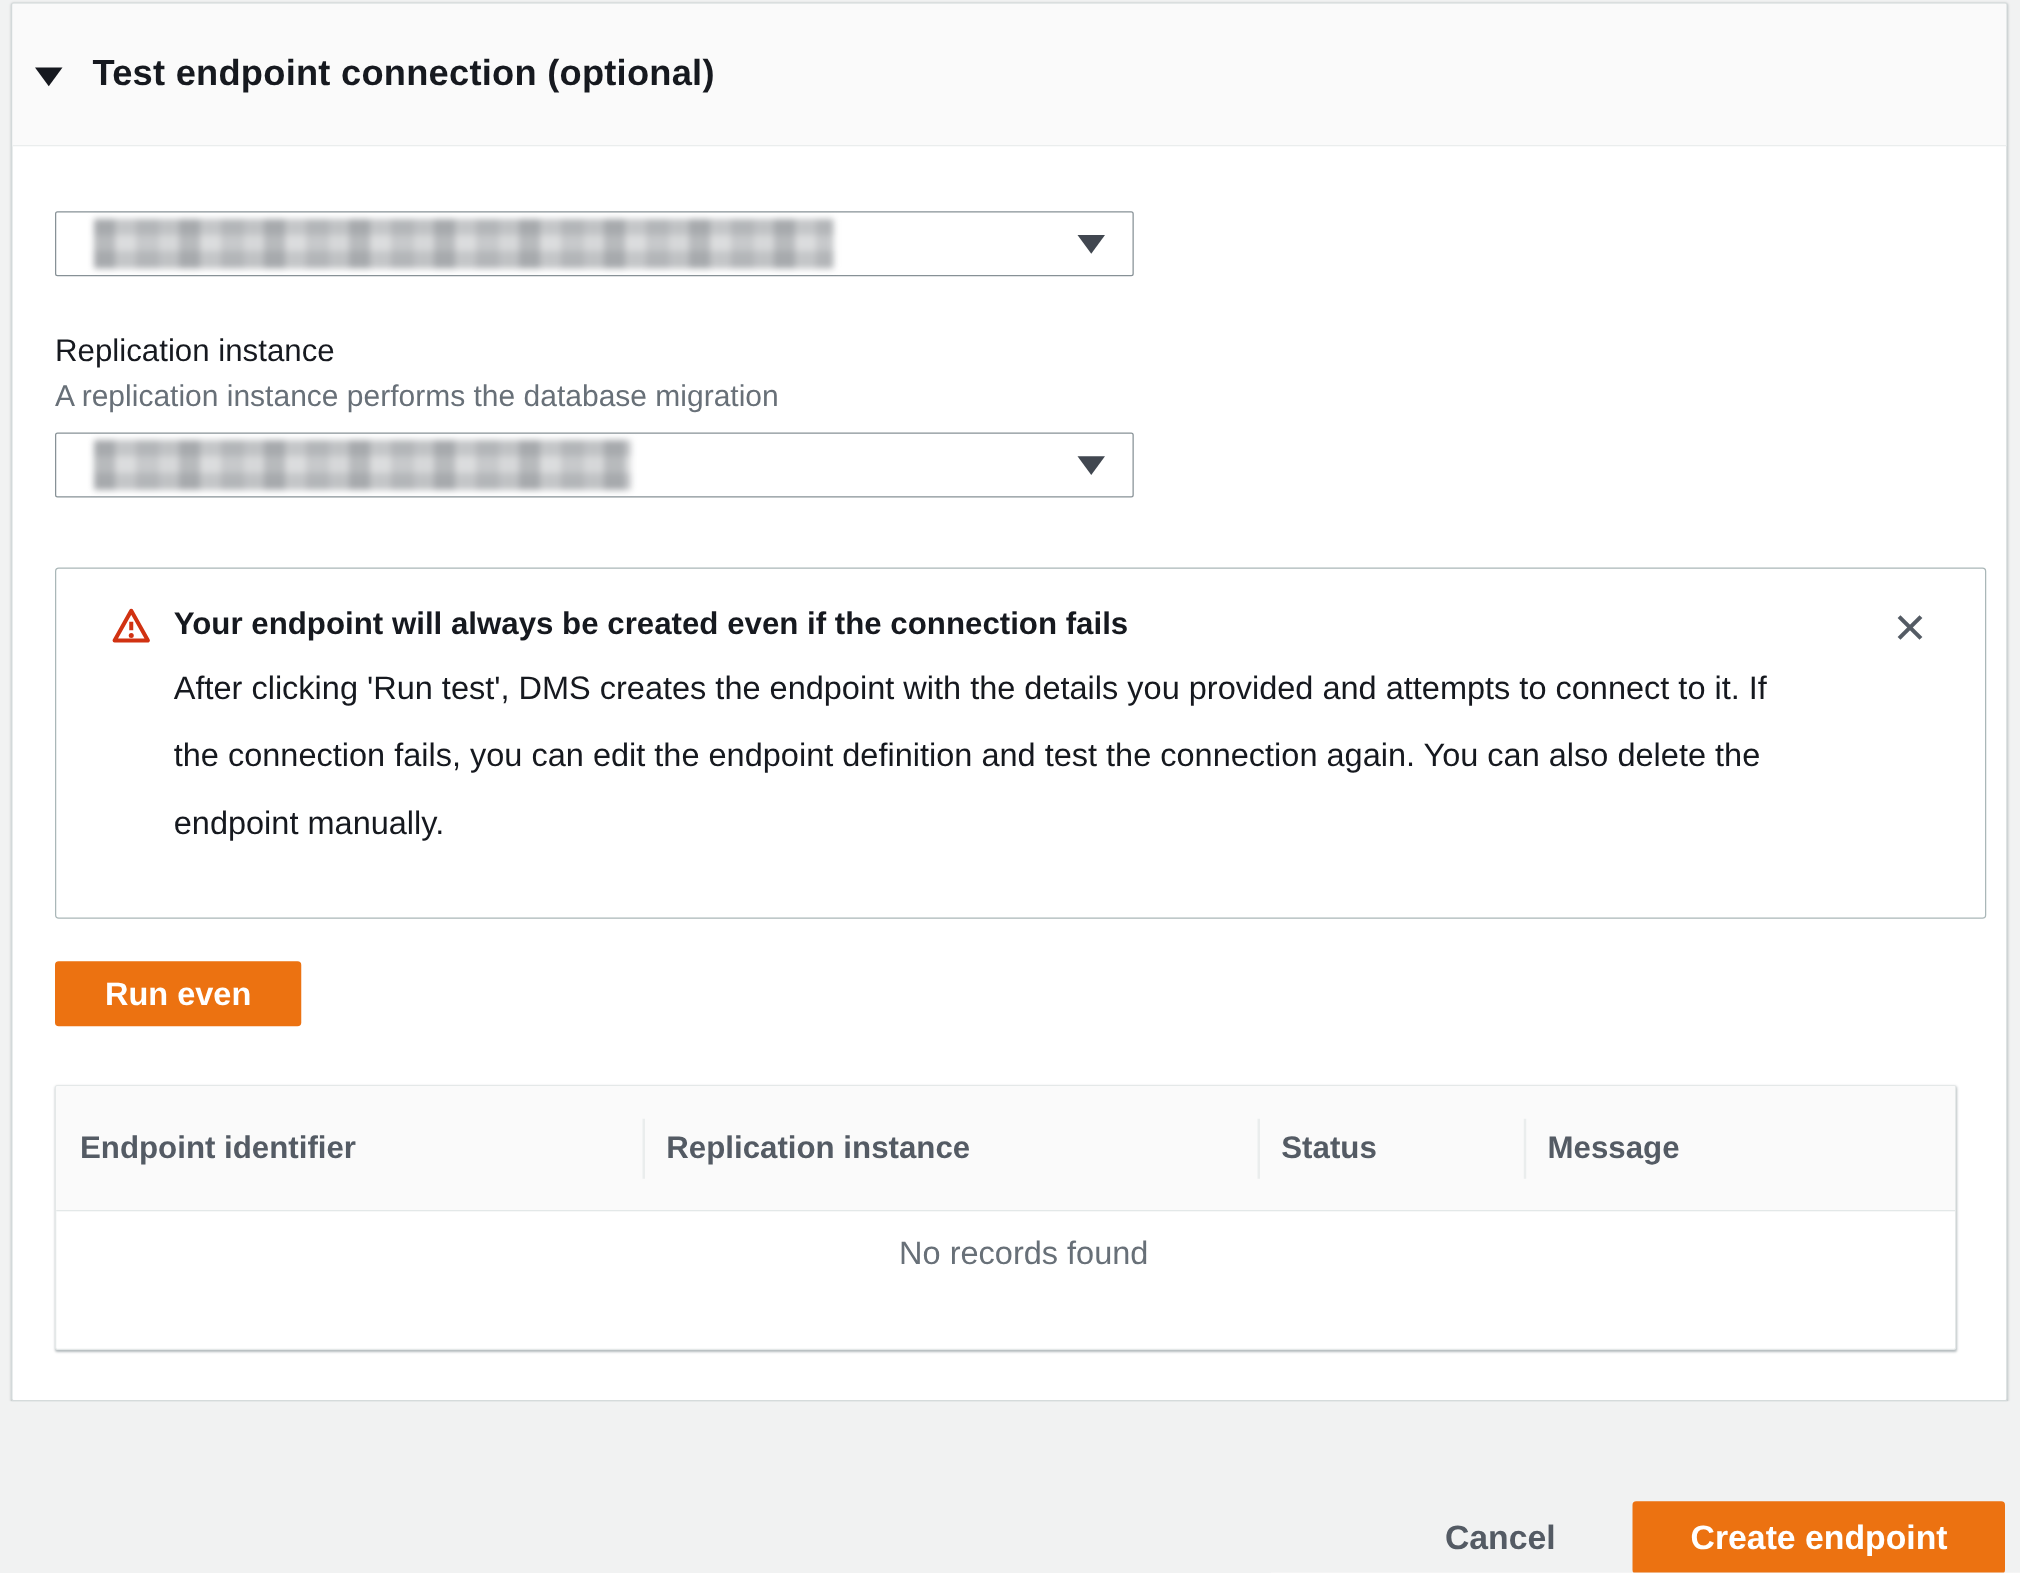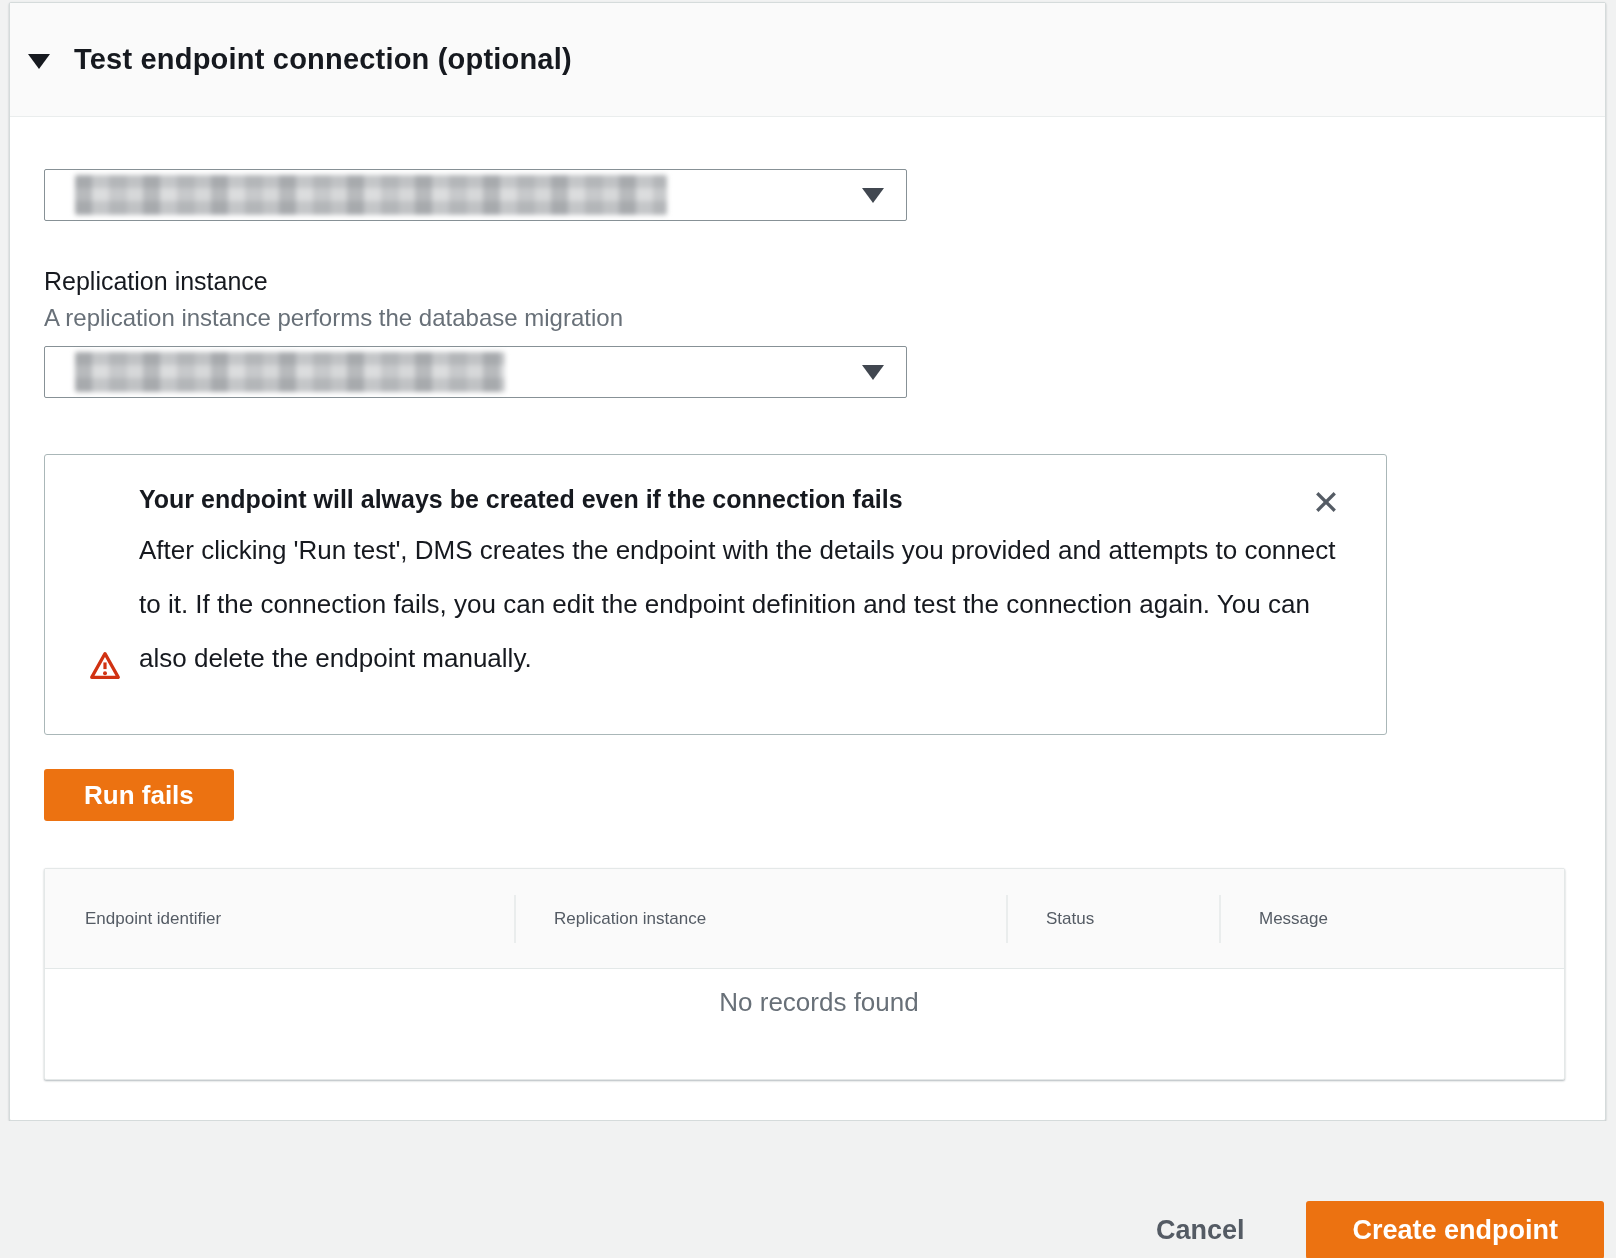--- a/index.html
+++ b/index.html
@@ -88,28 +88,27 @@
       linear-gradient(#e3e4e5,#e3e4e5);
     filter:blur(2.5px);
   }
   .redact-vpc{width:592px;}
   .redact-ri{width:430px;}
   .field-ri{margin-top:46px;}
   .field-ri .select-box{margin-top:14px;}
   
   .warning-box{
     margin-top:56px;
-    width:1343px;
+    width:1545px;
     border:1px solid #aab7b8;
     border-radius:3px;
     padding:28px 44px 49px 44px;
     position:relative;
     display:flex;
     background:#fff;
-    align-items:flex-end;
   }
   .warning-icon{flex:0 0 auto;margin:2px 18px 0 0;}
   .warning-title{
     font-size:25px;
     font-weight:bold;
     line-height:32px;
     margin-bottom:8px;
     color:var(--text-dark,#16191f);
   }
   .warning-body{
@@ -154,24 +153,24 @@
     box-shadow:0 1px 2px rgba(0,28,36,.3);
   }
   .thead{
     display:flex;
     height:100px;
     align-items:center;
     background:#fafafa;
     border-bottom:1px solid #e3e8e8;
   }
   .th{
-    font-size:17px;
-    font-weight:normal;
+    font-size:25px;
+    font-weight:bold;
     color:var(--table-header-text,#545b64);
-    padding-left:40px;
+    padding-left:19px;
     position:relative;
     height:100%;
     display:flex;
     align-items:center;
   }
   .th + .th::before{
     content:"";
     position:absolute;
     left:0;top:26px;
     height:48px;
@@ -255,21 +254,21 @@
         <div class="warning-body">After clicking 'Run test', DMS creates the endpoint with the details you provided and attempts to connect to it. If the connection fails, you can edit the endpoint definition and test the connection again. You can also delete the endpoint manually.</div>
       </div>
       <button class="warning-close" aria-label="Dismiss">
         <svg width="30" height="30" viewBox="0 0 24 24">
           <line x1="5" y1="5" x2="19" y2="19" stroke="#545b64" stroke-width="2.6"></line>
           <line x1="19" y1="5" x2="5" y2="19" stroke="#545b64" stroke-width="2.6"></line>
         </svg>
       </button>
     </div>
 
-    <button class="btn-primary run-test-btn">Run fails</button>
+    <button class="btn-primary run-test-btn">Run even</button>
 
     <div class="results-table">
       <div class="thead">
         <div class="th th-1">Endpoint identifier</div>
         <div class="th th-2">Replication instance</div>
         <div class="th th-3">Status</div>
         <div class="th th-4">Message</div>
       </div>
       <div class="tbody-empty">No records found</div>
     </div>

